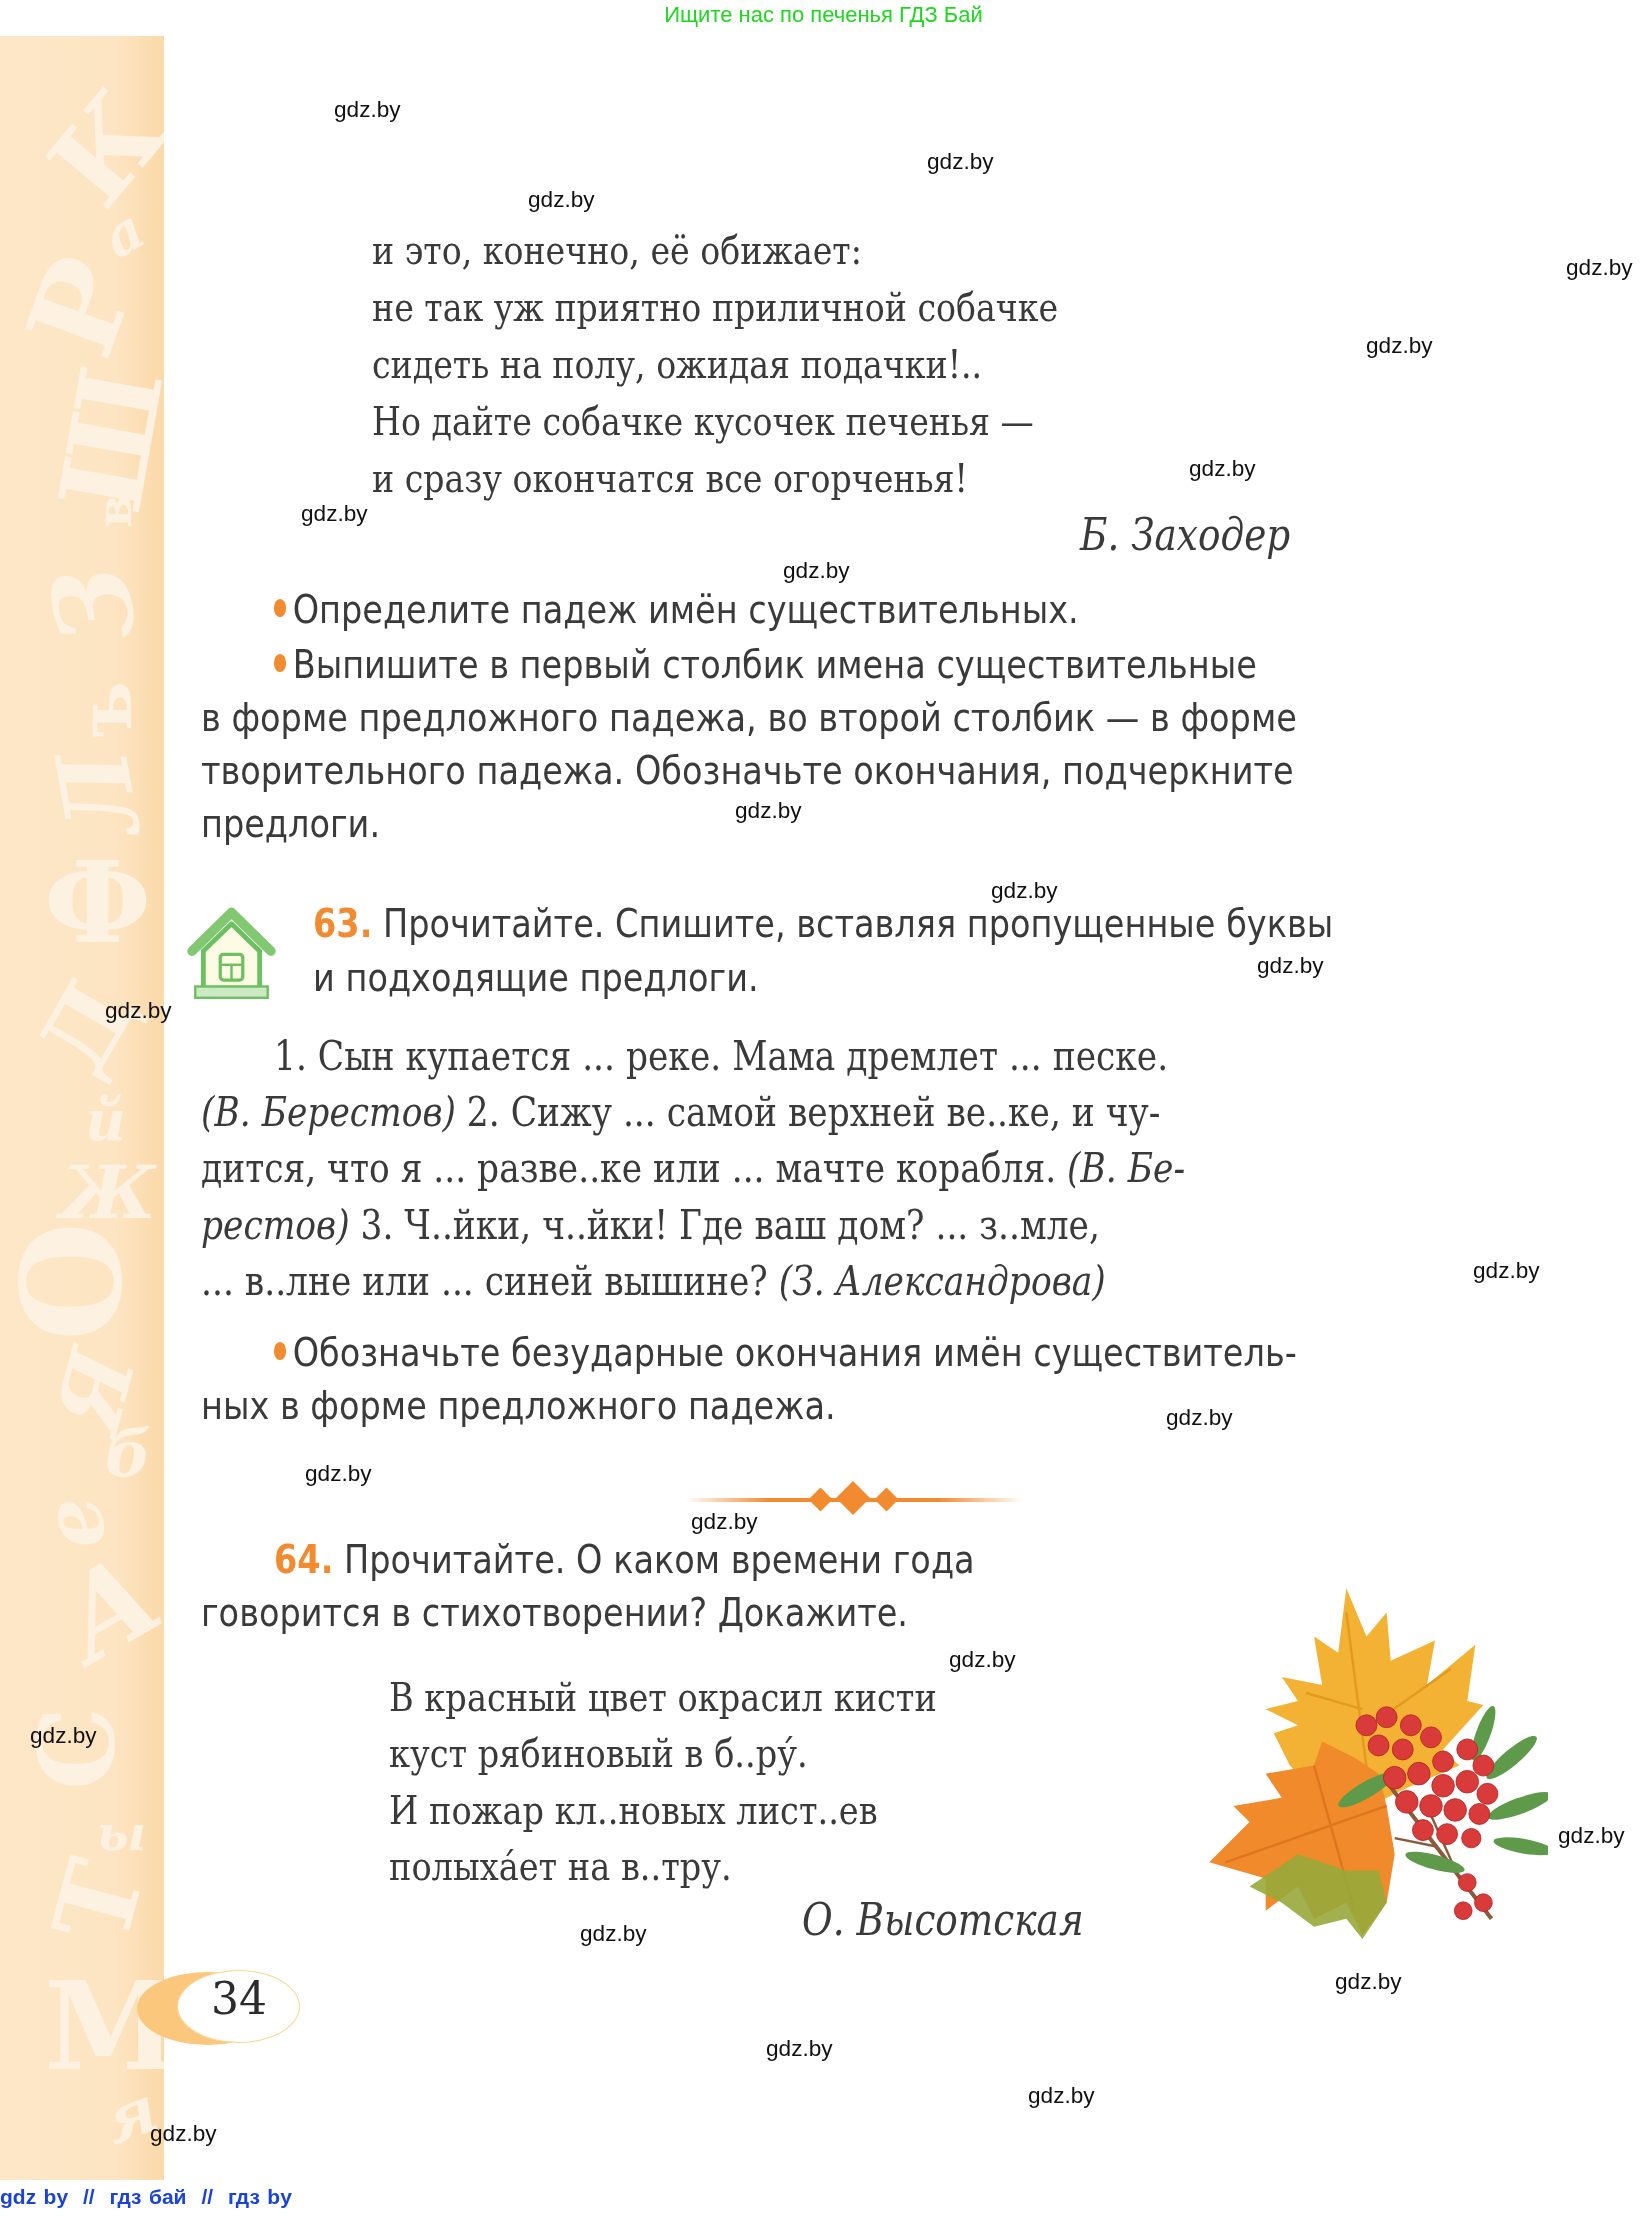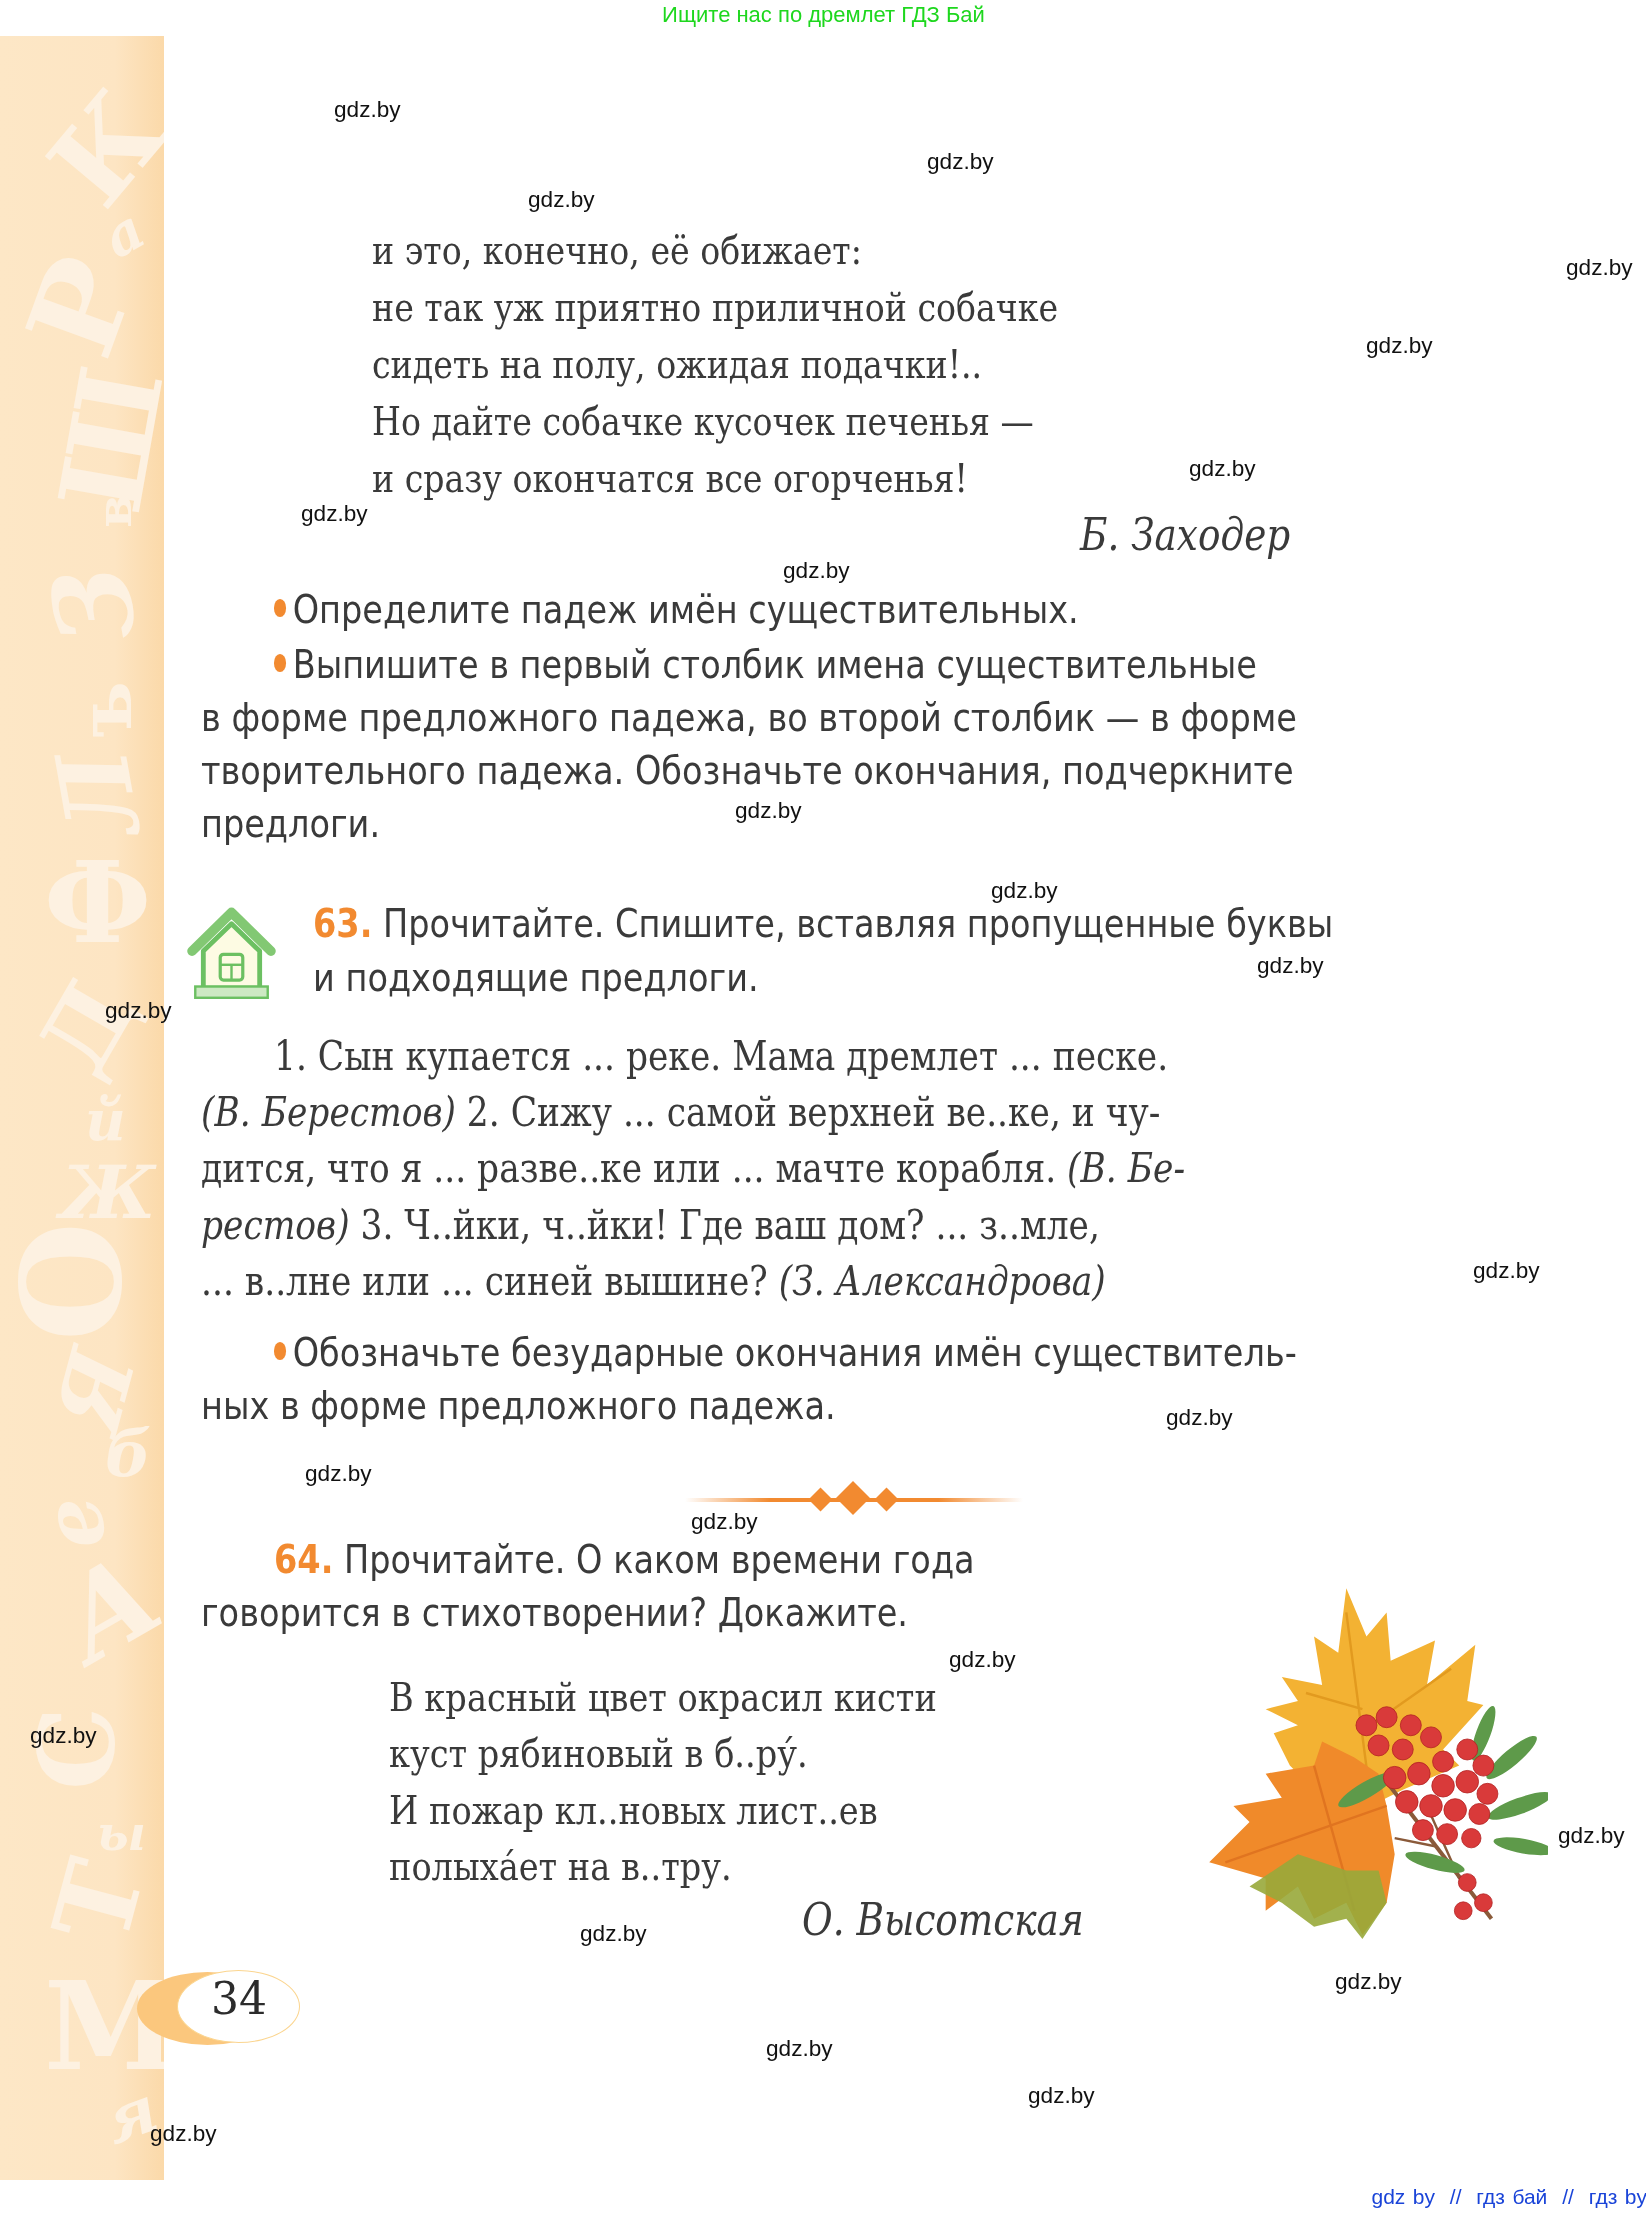--- a/index.html
+++ b/index.html
@@ -70,31 +70,32 @@
     }
     .page-number-wrap .oval {
       position: absolute; left: 40px; top: 3.2px; width: 121px; height: 71px;
       border-radius: 50%; background: #ffffff; border: 1.6px solid #fbd58f;
     }
     .page-number-wrap .num {
       position: absolute; left: 40px; top: 6.4px; width: 124px; text-align: center;
       font-family: "DejaVu Serif", serif; font-size: 44px; color: #2c2c2c;
     }
     .footer-links {
-      position: absolute; left: 0; top: 2185px; width: 1647px; text-align: right;
+      position: absolute; left: 0; top: 2185px; width: 1647px; text-align: left;
       font-family: "Liberation Sans", sans-serif; font-size: 21px; color: #1a44d8;
       word-spacing: 1.6px;
+      font-weight: bold;
     }
     .house-icon { position: absolute; left: 187px; top: 906px; width: 89px; height: 95px; }
     .leaf-art { position: absolute; left: 1193px; top: 1564px; width: 355px; height: 379px; }
   </style>
 </head>
 <body>
 
-<div class="top-banner">Ищите нас по дремлет ГДЗ Бай</div>
+<div class="top-banner">Ищите нас по печенья ГДЗ Бай</div>
 
 <div class="sidebar">
   <span class="glyph" style="left:56px; top:56px; font-size:113px; transform:rotate(-50deg);">К</span>
   <span class="glyph" style="left:105px; top:169px; font-size:56px; font-style:italic; transform:rotate(-30deg);">а</span>
   <span class="glyph" style="left:36px; top:210px; font-size:121px; transform:rotate(-70deg);">Р</span>
   <span class="glyph" style="left:40px; top:347px; font-size:113px; transform:rotate(-80deg);">Ш</span>
   <span class="glyph" style="left:97px; top:451px; font-size:48px; transform:rotate(-90deg);">в</span>
   <span class="glyph" style="left:56px; top:516px; font-size:105px; font-style:italic; transform:rotate(-100deg);">З</span>
   <span class="glyph" style="left:77px; top:637px; font-size:73px; transform:rotate(-90deg);">ъ</span>
   <span class="glyph" style="left:56px; top:709px; font-size:97px; font-style:italic; transform:rotate(-100deg);">Л</span>

